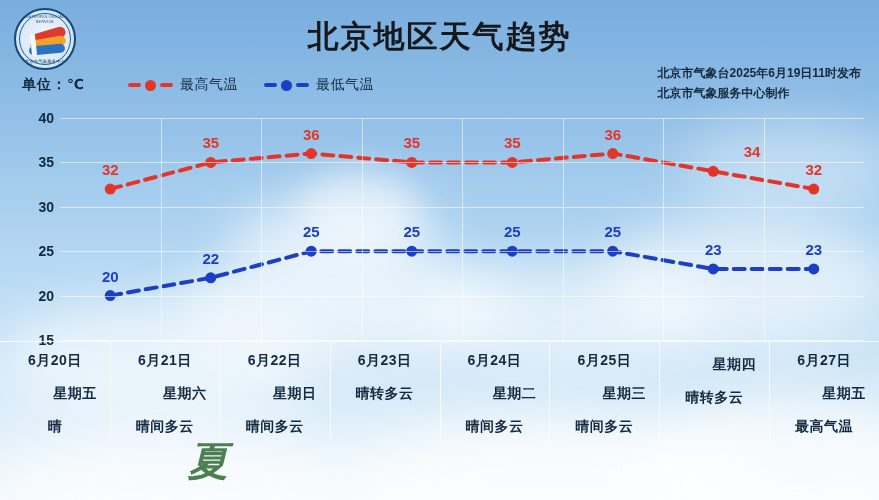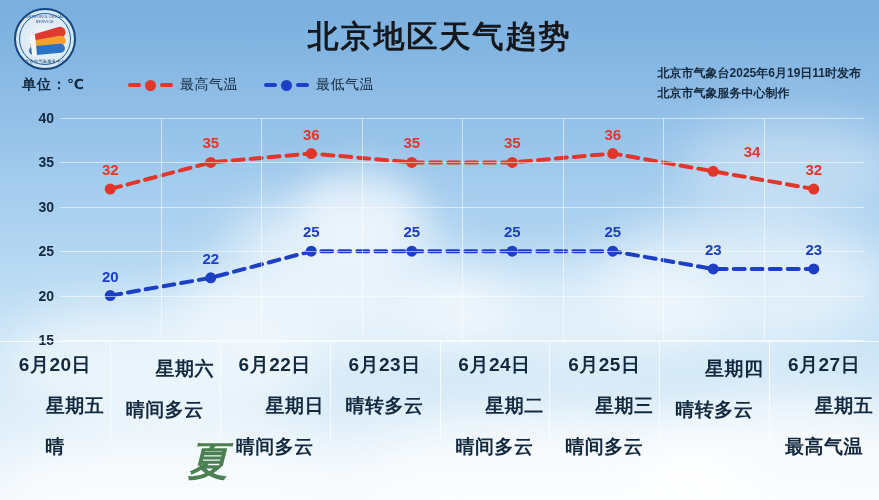--- a/index.html
+++ b/index.html
@@ -67,21 +67,21 @@
   #svgchart{position:absolute;left:0;top:0;width:804px;height:222px;overflow:visible;}
   .vlabel{position:absolute;transform:translate(-50%,-100%);font-size:15px;font-weight:bold;white-space:nowrap;}
   .vlabel.hi{color:#e2362b;}
   .vlabel.lo{color:#1c3fc4;}
 
   
   #table{position:absolute;left:0;top:341px;width:879px;height:100px;}
   #table .sep{position:absolute;top:0;bottom:0;width:1px;background:rgba(255,255,255,0.75);}
   #table .toprule{position:absolute;left:0;right:0;top:0;height:1px;background:rgba(255,255,255,0.8);}
   .col{position:absolute;top:0;height:100px;text-align:center;}
-  .col div{font-size:19px;font-weight:bold;color:#13293f;letter-spacing:.5px;}
+  .col div{font-size:14px;font-weight:bold;color:#13293f;letter-spacing:.5px;}
   .col .r1{margin-top:11px;}
   .col .r2{margin-top:15px;margin-left:40px;}
   .col .r3{margin-top:15px;}
 
   
   #watermark{
     position:absolute;left:168px;top:440px;width:80px;height:46px;
     font-size:40px;color:#2f6b35;opacity:.85;font-family:"Liberation Serif",serif;
     font-weight:bold;font-style:italic;line-height:44px;text-align:center;
     text-shadow:1px 1px 0 rgba(255,255,255,.3);
@@ -199,20 +199,21 @@
     </div>
 
   <div id="table">
     <div class="toprule"></div>
   <div class="col" style="left: 0px; width: 109.875px;">
         <div class="r1">6月20日</div>
         <div class="r2">星期五</div>
         <div class="r3">晴</div>
       </div>
       <div class="col" style="left: 109.875px; width: 109.875px;">
+        <div class="r1">6月21日</div>
         <div class="r2">星期六</div>
         <div class="r3">晴间多云</div>
       </div>
       <div class="sep" style="left: 109.875px;"></div>
       <div class="col" style="left: 219.75px; width: 109.875px;">
         <div class="r1">6月22日</div>
         <div class="r2">星期日</div>
         <div class="r3">晴间多云</div>
       </div>
       <div class="sep" style="left: 219.75px;"></div>

